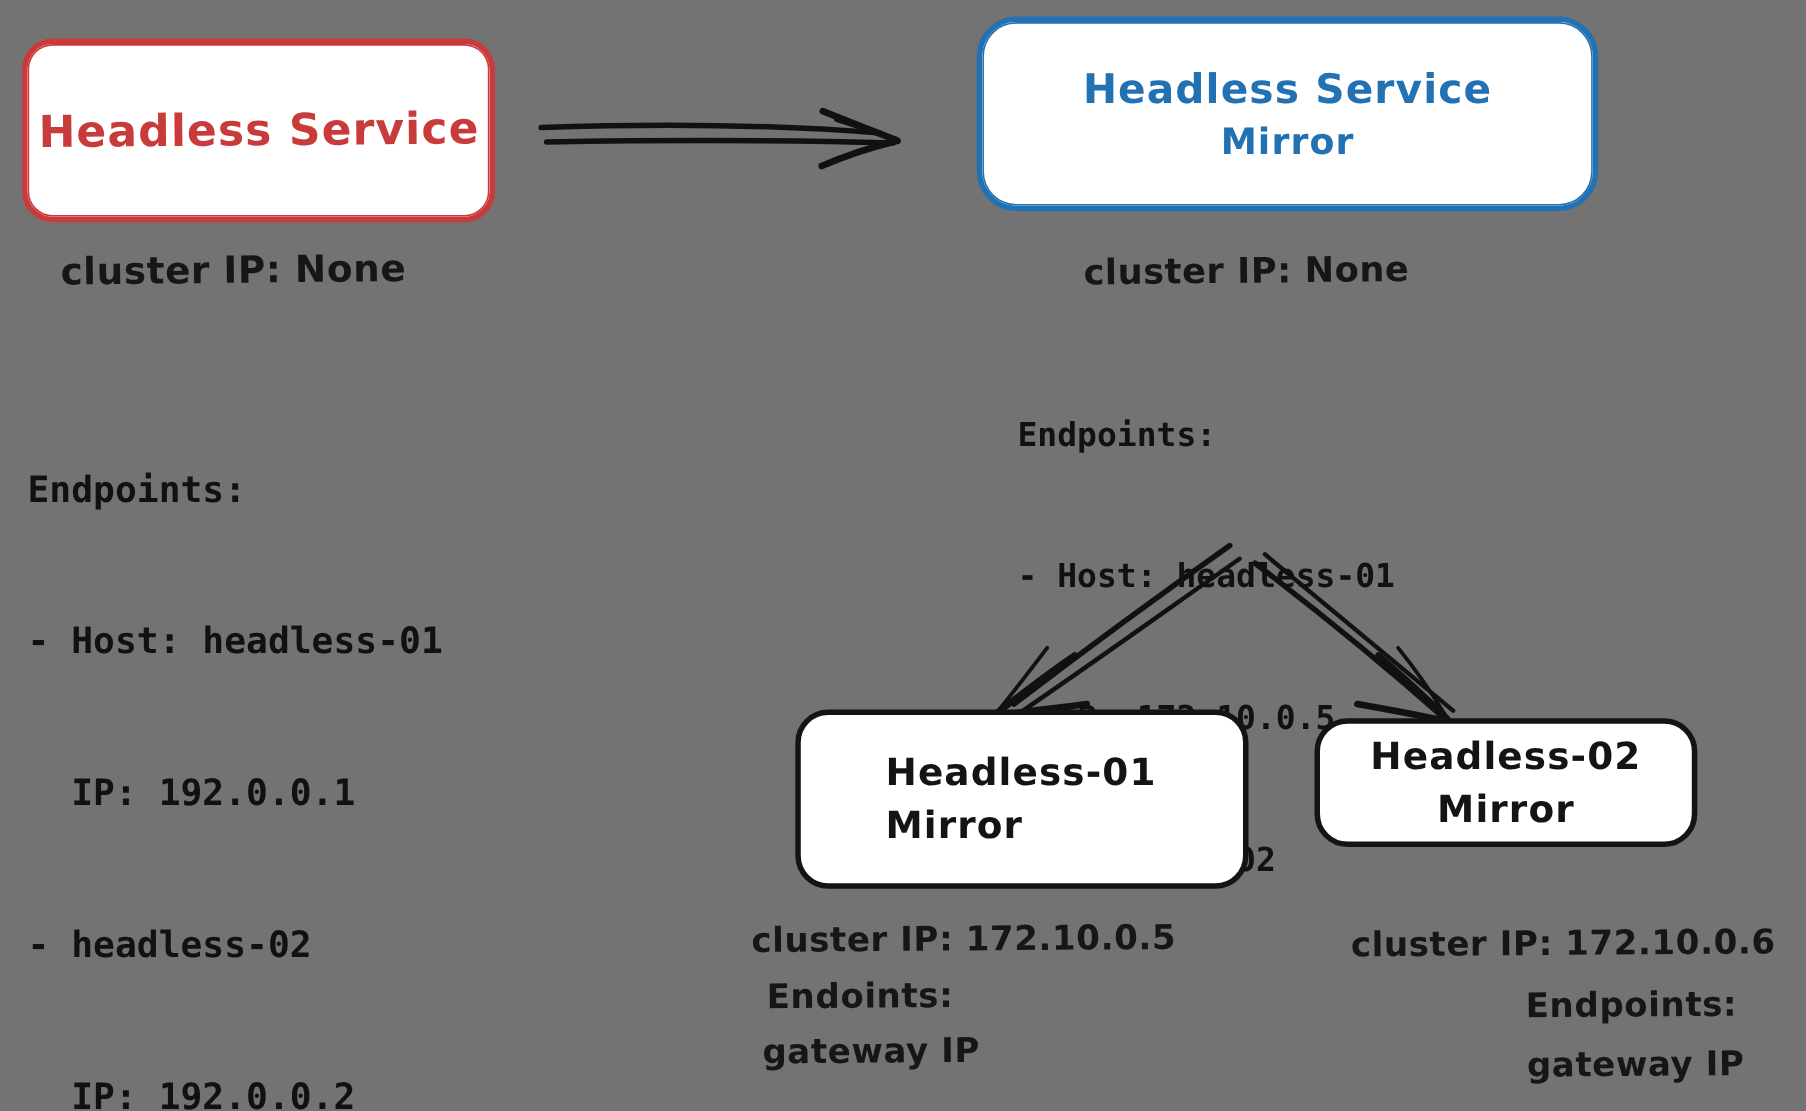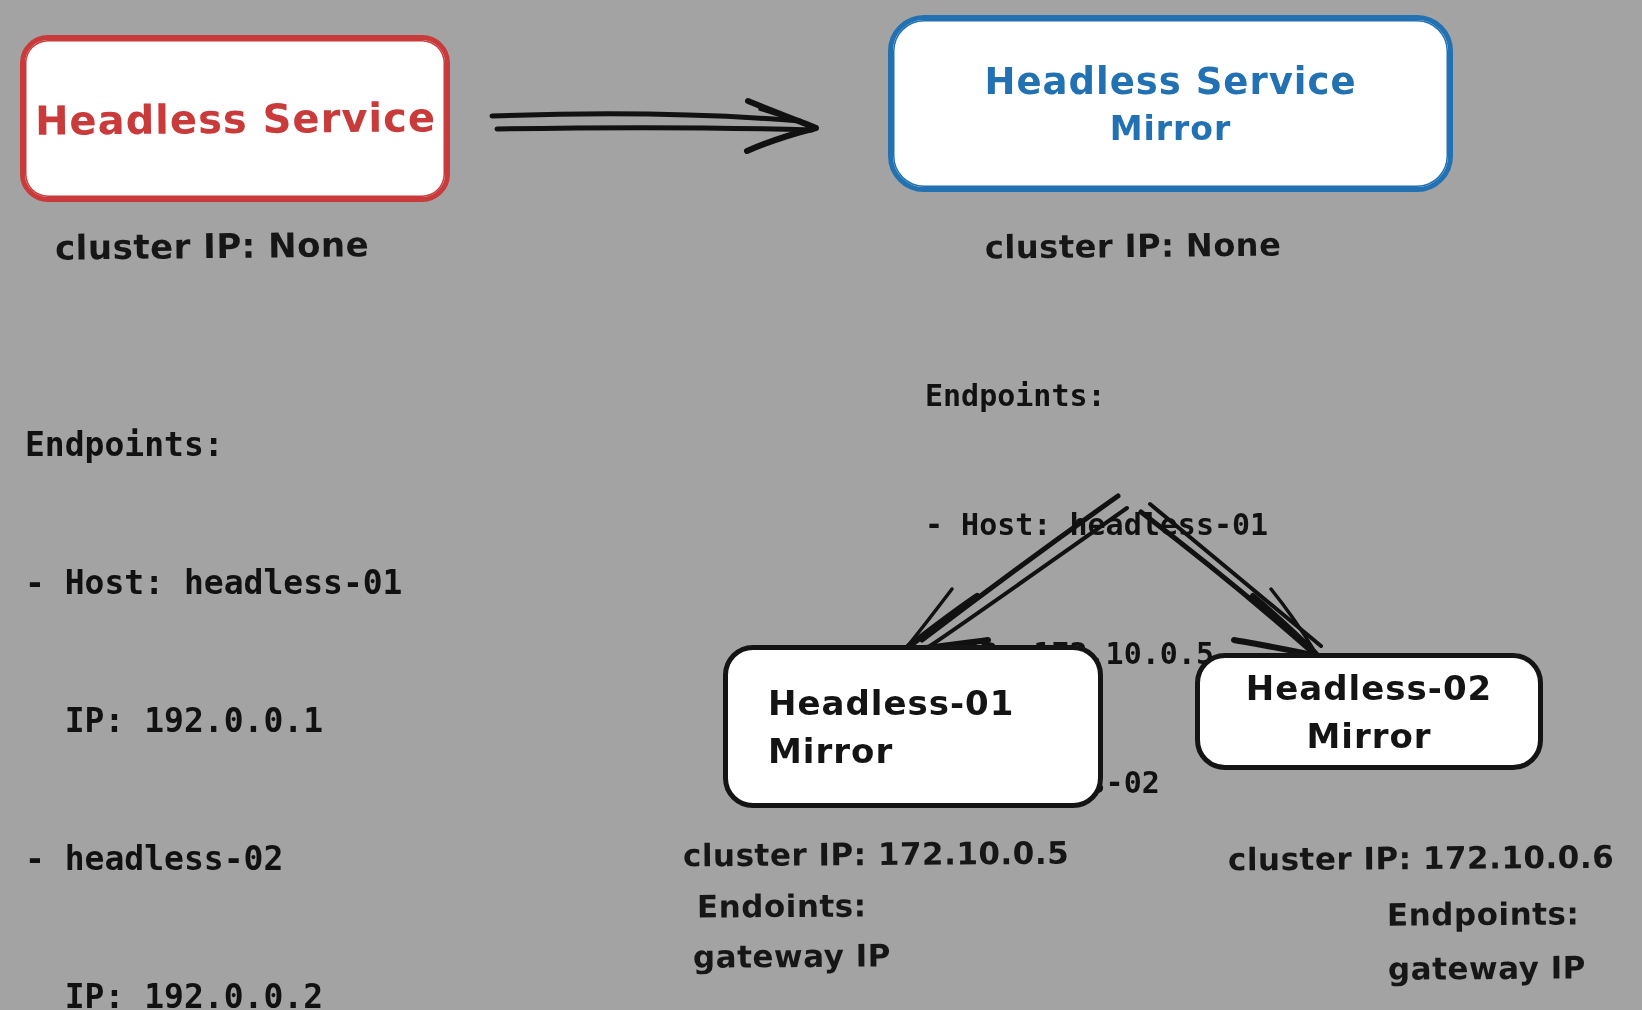--- a/index.html
+++ b/index.html
@@ -1,21 +1,21 @@
 <!DOCTYPE html>
 <html><head>
 <meta charset="utf-8">
 <style>
   * { margin: 0; padding: 0; box-sizing: border-box; }
   html, body { background: #ffffff; }
   .canvas {
     position: relative;
     width: 1642px;
     height: 1010px;
-    background: #a3a3a3;
+    background: #737373;
     overflow: hidden;
     font-family: "DejaVu Sans", sans-serif;
   }
   .arrow-layer {
     position: absolute;
     inset: 0;
     width: 1642px;
     height: 1010px;
     pointer-events: none;
   }
@@ -70,23 +70,23 @@
     border-radius: 30px;
   }
   .node-black .title, .node-black .subtitle {
     color: #141414;
     font-weight: 700;
     font-size: 34px;
     letter-spacing: 1px;
   }
   .node-black .subtitle { margin-top: 8px; }
   .node-m01 {
-    left: 723px; top: 645px; width: 380px; height: 163px;
+    left: 723px; top: 645px; width: 412px; height: 163px;
     align-items: flex-start;
-    padding-left: 40px;
+    padding-left: 77px;
   }
   .node-m02 {
     left: 1195px; top: 653px; width: 348px; height: 117px;
   }
   .label-clusterip { position: absolute; font-size: 34px; transform: rotate(-0.6deg); }
   .clusterip-left  { left: 55px;  top: 226px; }
   .clusterip-right { left: 985px; top: 227px; font-size: 32px; }
   .endpoints-left {
     position: absolute; left: 25px; top: 330px;
     font-size: 33px; line-height: 46px;

